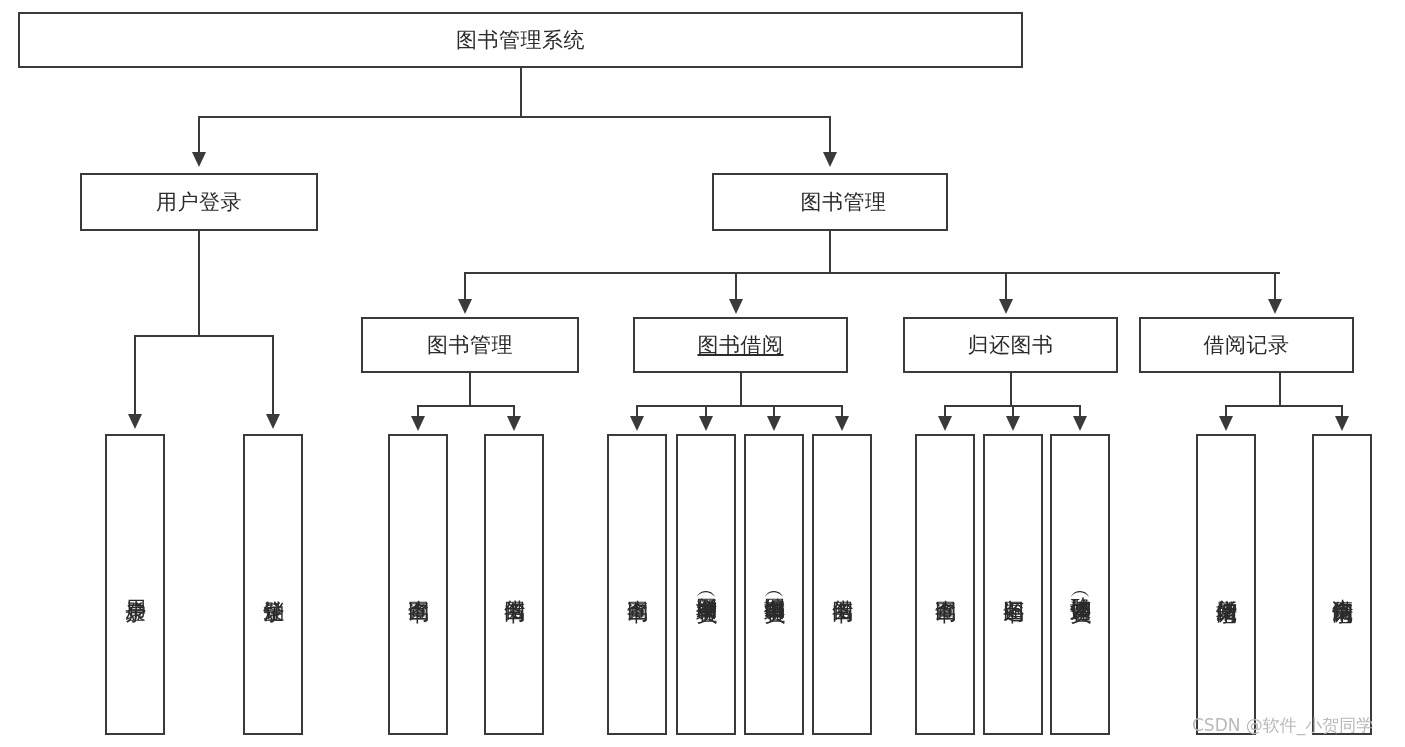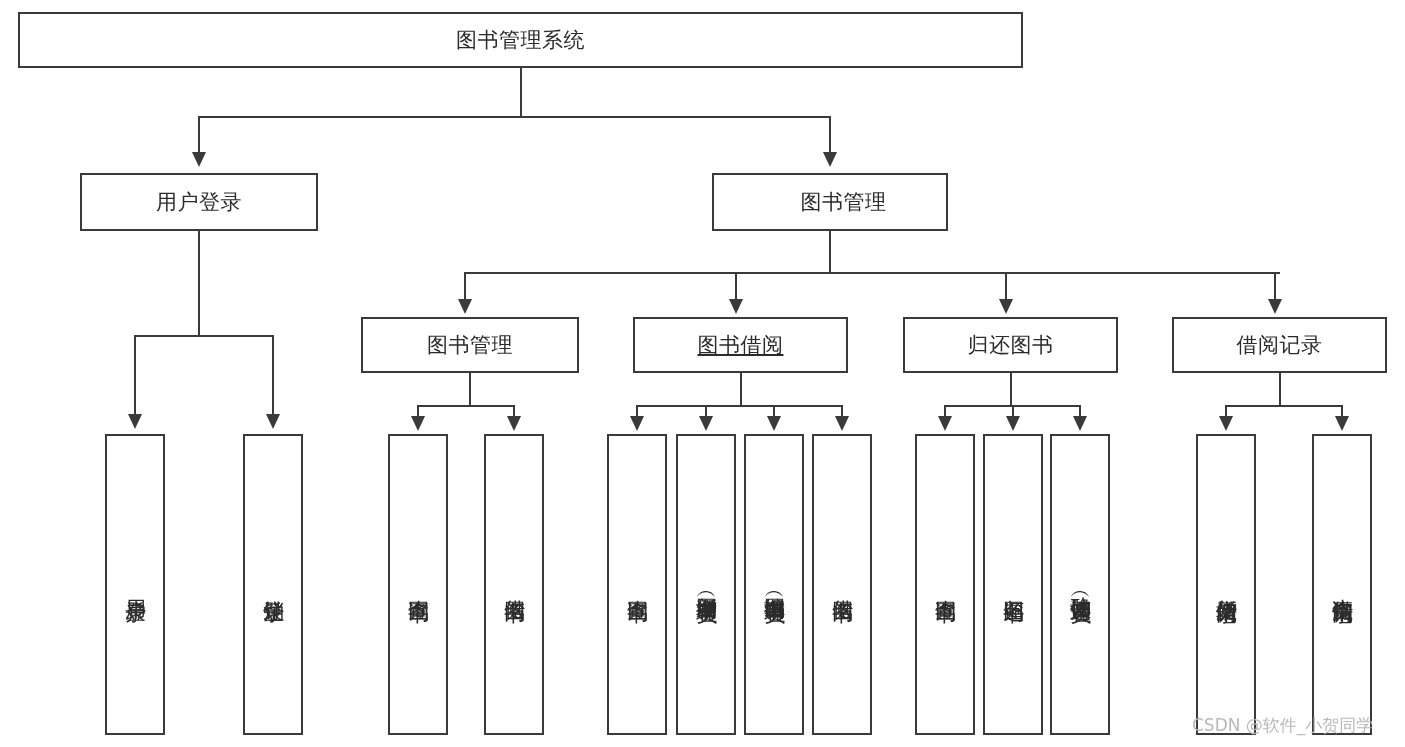--- a/index.html
+++ b/index.html
@@ -132,21 +132,21 @@
 
   <div class="node lvl2" style="left:361px; top:317px; width:218px; height:56px;">
     <span>图书管理</span>
   </div>
   <div class="node lvl2" style="left:633px; top:317px; width:215px; height:56px;text-decoration:underline;">
     <span>图书借阅</span>
   </div>
   <div class="node lvl2" style="left:903px; top:317px; width:215px; height:56px;">
     <span>归还图书</span>
   </div>
-  <div class="node lvl2" style="left:1172px; top:317px; width:215px; height:56px;">
+  <div class="node lvl2" style="left:1139px; top:317px; width:215px; height:56px;">
     <span>借阅记录</span>
   </div>
 
   <div class="vline" style="left:469px; top:373px; width:2px; height:32px;"></div>
   <div class="hline" style="left:417px; top:405px; width:97px; height:2px;"></div>
   <div class="vline" style="left:417px; top:405px; width:2px; height:14px;"></div>
   <div class="arrow" style="left:411px; top:416px;"></div>
   <div class="vline" style="left:513px; top:405px; width:2px; height:14px;"></div>
   <div class="arrow" style="left:507px; top:416px;"></div>
 

